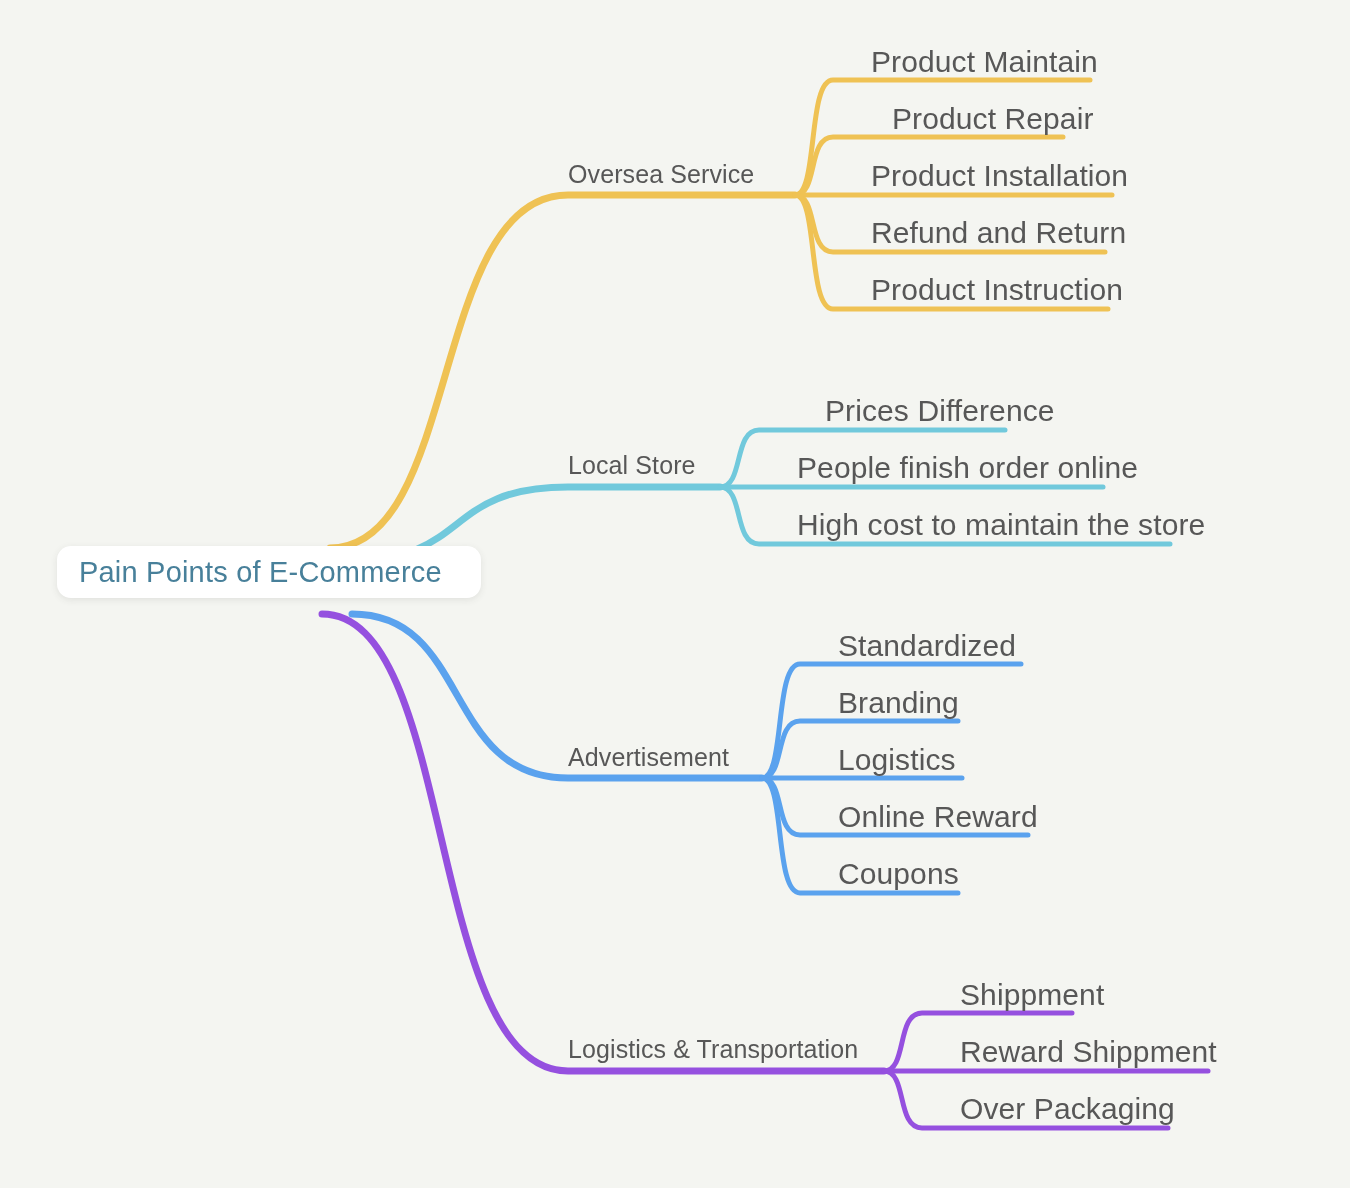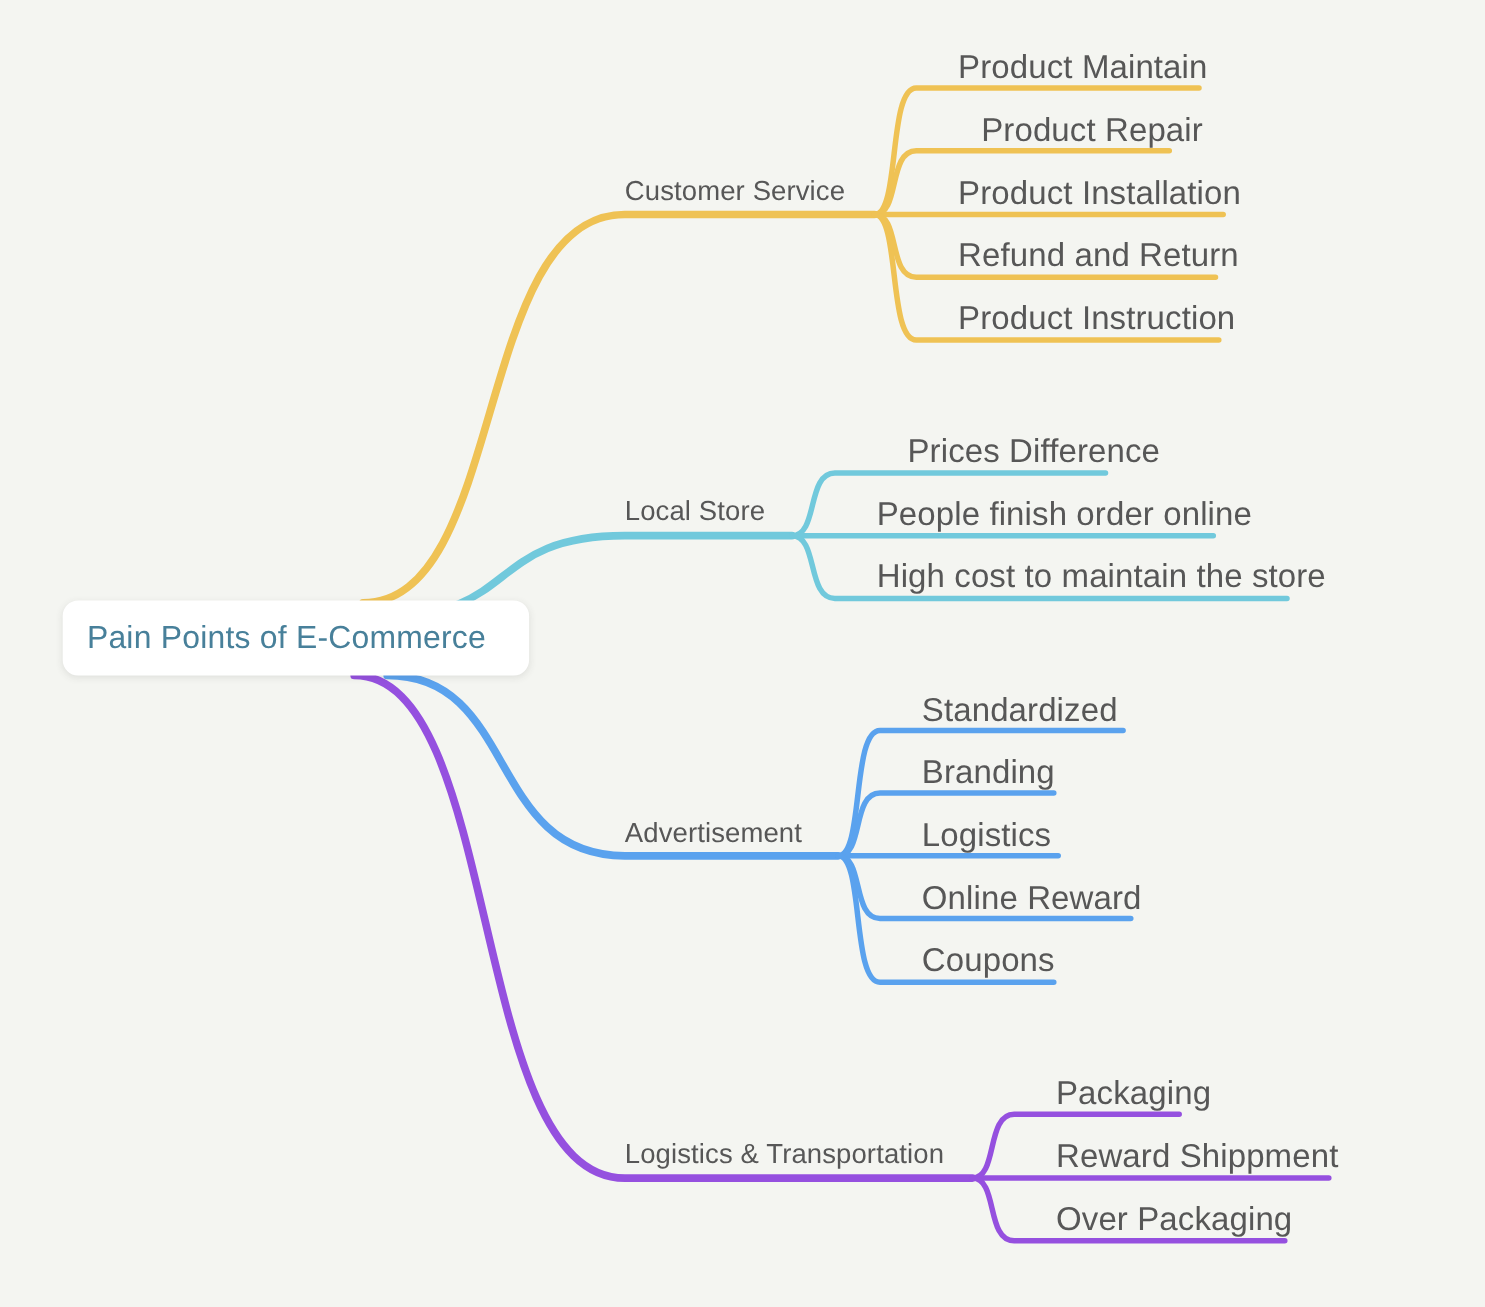--- a/index.html
+++ b/index.html
@@ -41,21 +41,21 @@
     font-size: 25px;
   }
   .leaf-label {
     font-size: 30px;
   }
   #root-node {
     position: absolute;
     left: 57px;
     top: 546px;
     width: 424px;
-    height: 68px;
+    height: 52px;
     background: #FFFFFF;
     border-radius: 14px;
     box-shadow: 0 2px 7px rgba(60,60,60,0.10);
     display: flex;
     align-items: center;
   }
   #root-node-text {
     color: #48809A;
     font-size: 29px;
     font-weight: 400;
@@ -90,35 +90,35 @@
       <path d="M 884 1071 C 907.56 1071, 896 1013, 922 1013 L 1072 1013" fill="none" stroke="#9550DF" stroke-width="5" stroke-linecap="round" stroke-linejoin="round"></path>
       <path d="M 884 1071 L 1208 1071" fill="none" stroke="#9550DF" stroke-width="5" stroke-linecap="round" stroke-linejoin="round"></path>
       <path d="M 884 1071 C 907.56 1071, 896 1128, 922 1128 L 1168 1128" fill="none" stroke="#9550DF" stroke-width="5" stroke-linecap="round" stroke-linejoin="round"></path>
     </svg>
 
   <div id="root-node">
     <span id="root-node-text">Pain Points of E-Commerce</span>
   </div>
 
   <div id="labels">
-      <div class="node-label branch-label" style="left: 568px; top: 162px;">Customer Service</div>
+      <div class="node-label branch-label" style="left: 568px; top: 162px;">Oversea Service</div>
       <div class="node-label leaf-label" style="left: 871px; top: 47px;">Product Maintain</div>
       <div class="node-label leaf-label" style="left: 892px; top: 104px;">Product Repair</div>
       <div class="node-label leaf-label" style="left: 871px; top: 161px;">Product Installation</div>
       <div class="node-label leaf-label" style="left: 871px; top: 218px;">Refund and Return</div>
       <div class="node-label leaf-label" style="left: 871px; top: 275px;">Product Instruction</div>
       <div class="node-label branch-label" style="left: 568px; top: 453px;">Local Store</div>
       <div class="node-label leaf-label" style="left: 797px; top: 396px; margin-left: 28px;">Prices Difference</div>
       <div class="node-label leaf-label" style="left: 797px; top: 453px;">People finish order online</div>
       <div class="node-label leaf-label" style="left: 797px; top: 510px;">High cost to maintain the store</div>
       <div class="node-label branch-label" style="left: 568px; top: 745px;">Advertisement</div>
       <div class="node-label leaf-label" style="left: 838px; top: 631px;">Standardized</div>
       <div class="node-label leaf-label" style="left: 838px; top: 688px;">Branding</div>
       <div class="node-label leaf-label" style="left: 838px; top: 745px;">Logistics</div>
       <div class="node-label leaf-label" style="left: 838px; top: 802px;">Online Reward</div>
       <div class="node-label leaf-label" style="left: 838px; top: 859px;">Coupons</div>
       <div class="node-label branch-label" style="left: 568px; top: 1037px;">Logistics &amp; Transportation</div>
-      <div class="node-label leaf-label" style="left: 960px; top: 980px;">Packaging</div>
+      <div class="node-label leaf-label" style="left: 960px; top: 980px;">Shippment</div>
       <div class="node-label leaf-label" style="left: 960px; top: 1037px;">Reward Shippment</div>
       <div class="node-label leaf-label" style="left: 960px; top: 1094px;">Over Packaging</div>
     </div>
 
 </div>
 
 </body></html>

